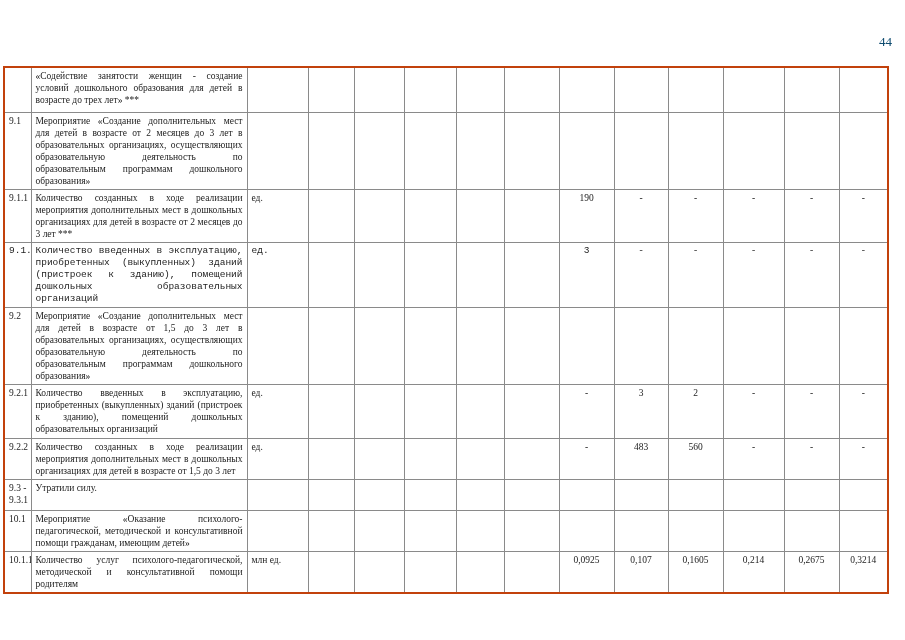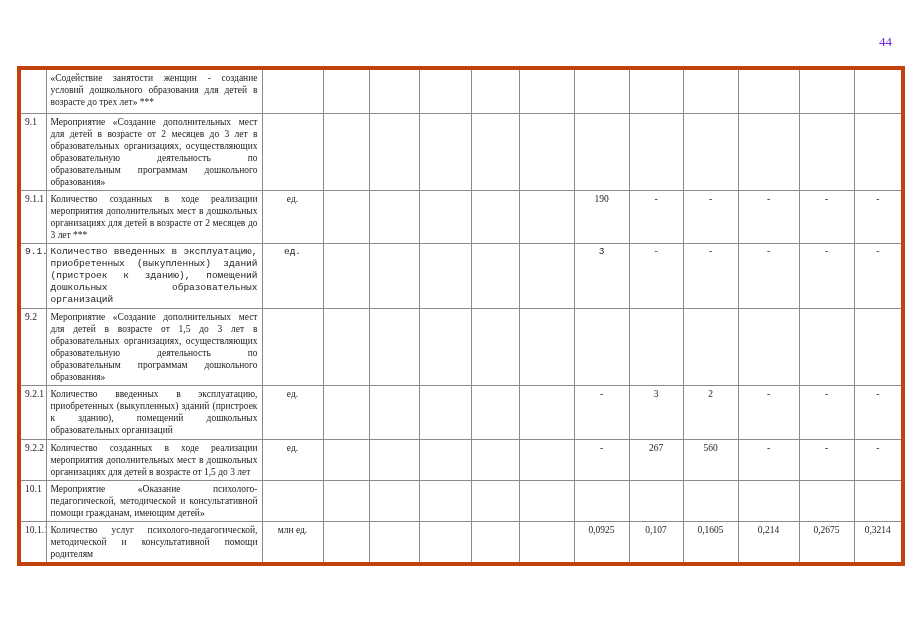--- a/index.html
+++ b/index.html
@@ -8,41 +8,41 @@
     width:905px;height:640px;
     background:#ffffff;
     font-family:"Liberation Serif", serif;
     color:#1c1c1c;
     overflow:hidden;
   }
   .page-number{
     position:absolute;
     top:34px;right:13px;
     font-size:13px;
-    color:#6d28d9;
+    color:#0c4a6e;
   }
   table.doc-table{
     position:absolute;
-    left:17px;top:66px;
+    left:3px;top:66px;
     width:885px;
     border-collapse:collapse;
     table-layout:fixed;
-    border:4px solid #c2410c;
+    border:2px solid #c2410c;
   }
   table.doc-table td{
     border:1px solid #8a8a8a;
     vertical-align:top;
     font-size:9.5px;
     line-height:12px;
     padding:2px 4px 2px 4px;
     overflow:hidden;
   }
   td.c-num{white-space:pre-line;padding-left:3px;padding-right:2px;}
   td.c-desc{text-align:justify;}
-  td.c-unit{padding-left:4px;text-align:center;}
+  td.c-unit{padding-left:4px;}
   td.c-val{text-align:center;}
   
   tbody tr:nth-child(1){height:45px;}
   tbody tr:nth-child(2){height:62px;margin-left:36px;}
   tbody tr:nth-child(3){height:52px;}
   tbody tr:nth-child(4){height:53px;font-family:Liberation Mono, monospace;}
   tbody tr:nth-child(5){height:60px;}
   tbody tr:nth-child(6){height:54px;}
   tbody tr:nth-child(7){height:40px;}
   tbody tr:nth-child(8){height:31px;}
@@ -189,25 +189,42 @@
         <tr>
       <td class="c-num">9.2.2</td>
       <td class="c-desc">Количество созданных в ходе реализации мероприятия дополнительных мест в дошкольных организациях для детей в возрасте от 1,5 до 3 лет</td>
       <td class="c-unit">ед.</td>
       <td class="c-val"></td>
       <td class="c-val"></td>
       <td class="c-val"></td>
       <td class="c-val"></td>
       <td class="c-val"></td>
       <td class="c-val">-</td>
-      <td class="c-val">267</td>
+      <td class="c-val">483</td>
       <td class="c-val">560</td>
       <td class="c-val">-</td>
       <td class="c-val">-</td>
       <td class="c-val">-</td>
+    </tr>
+        <tr>
+      <td class="c-num">9.3 -
+9.3.1</td>
+      <td class="c-desc">Утратили силу.</td>
+      <td class="c-unit"></td>
+      <td class="c-val"></td>
+      <td class="c-val"></td>
+      <td class="c-val"></td>
+      <td class="c-val"></td>
+      <td class="c-val"></td>
+      <td class="c-val"></td>
+      <td class="c-val"></td>
+      <td class="c-val"></td>
+      <td class="c-val"></td>
+      <td class="c-val"></td>
+      <td class="c-val"></td>
     </tr>
         <tr>
       <td class="c-num">10.1</td>
       <td class="c-desc">Мероприятие «Оказание психолого-педагогической, методической и консультативной помощи гражданам, имеющим детей»</td>
       <td class="c-unit"></td>
       <td class="c-val"></td>
       <td class="c-val"></td>
       <td class="c-val"></td>
       <td class="c-val"></td>
       <td class="c-val"></td>

